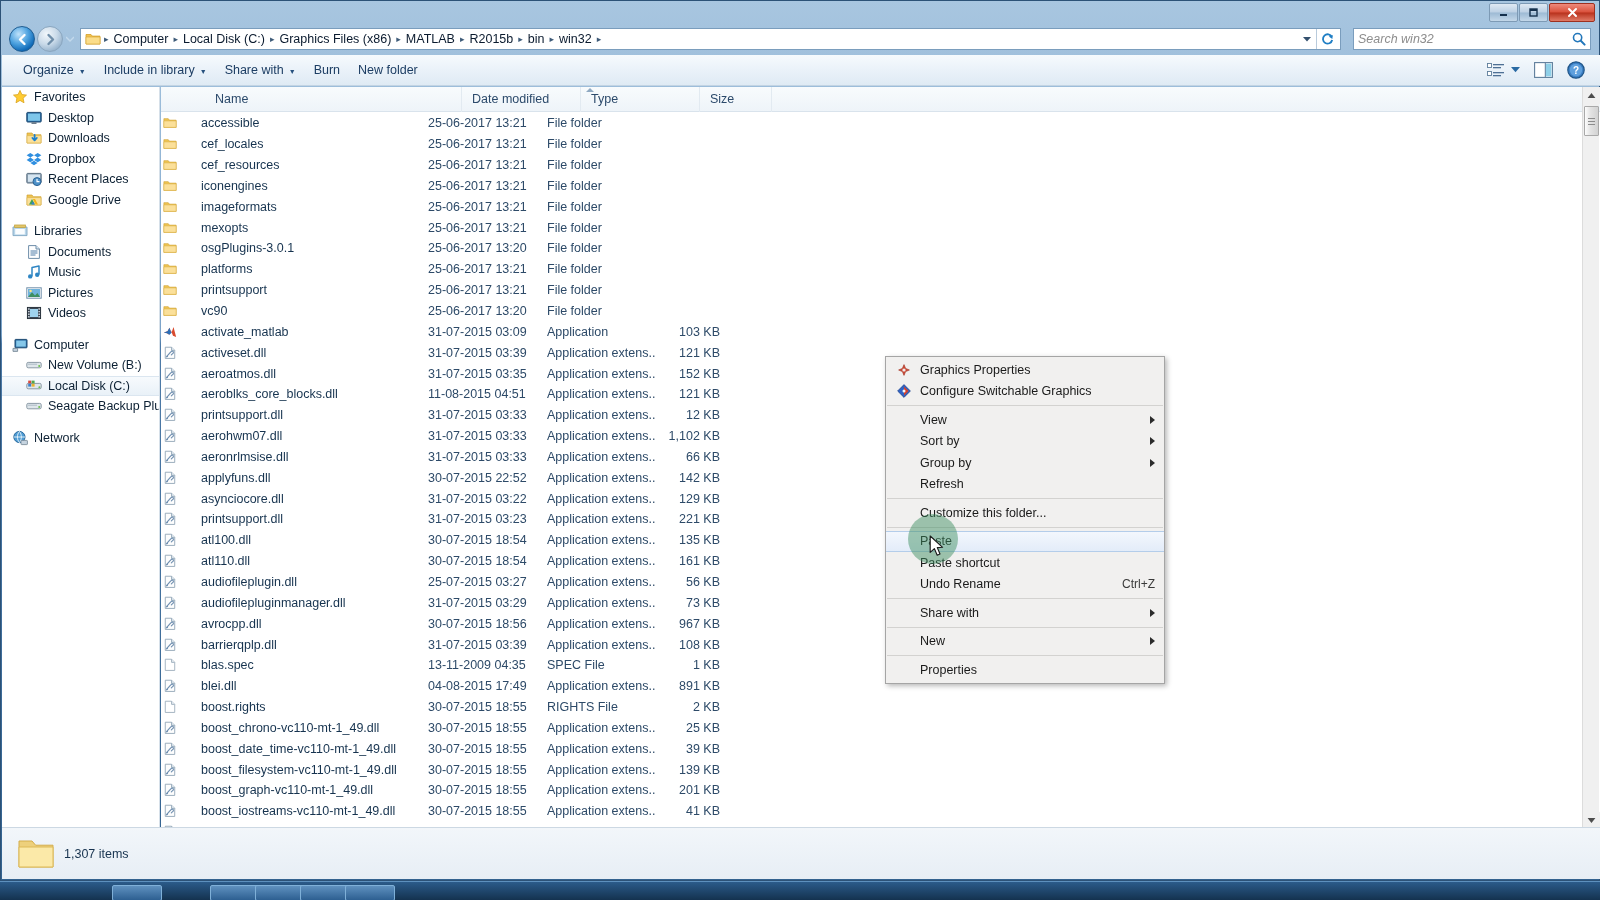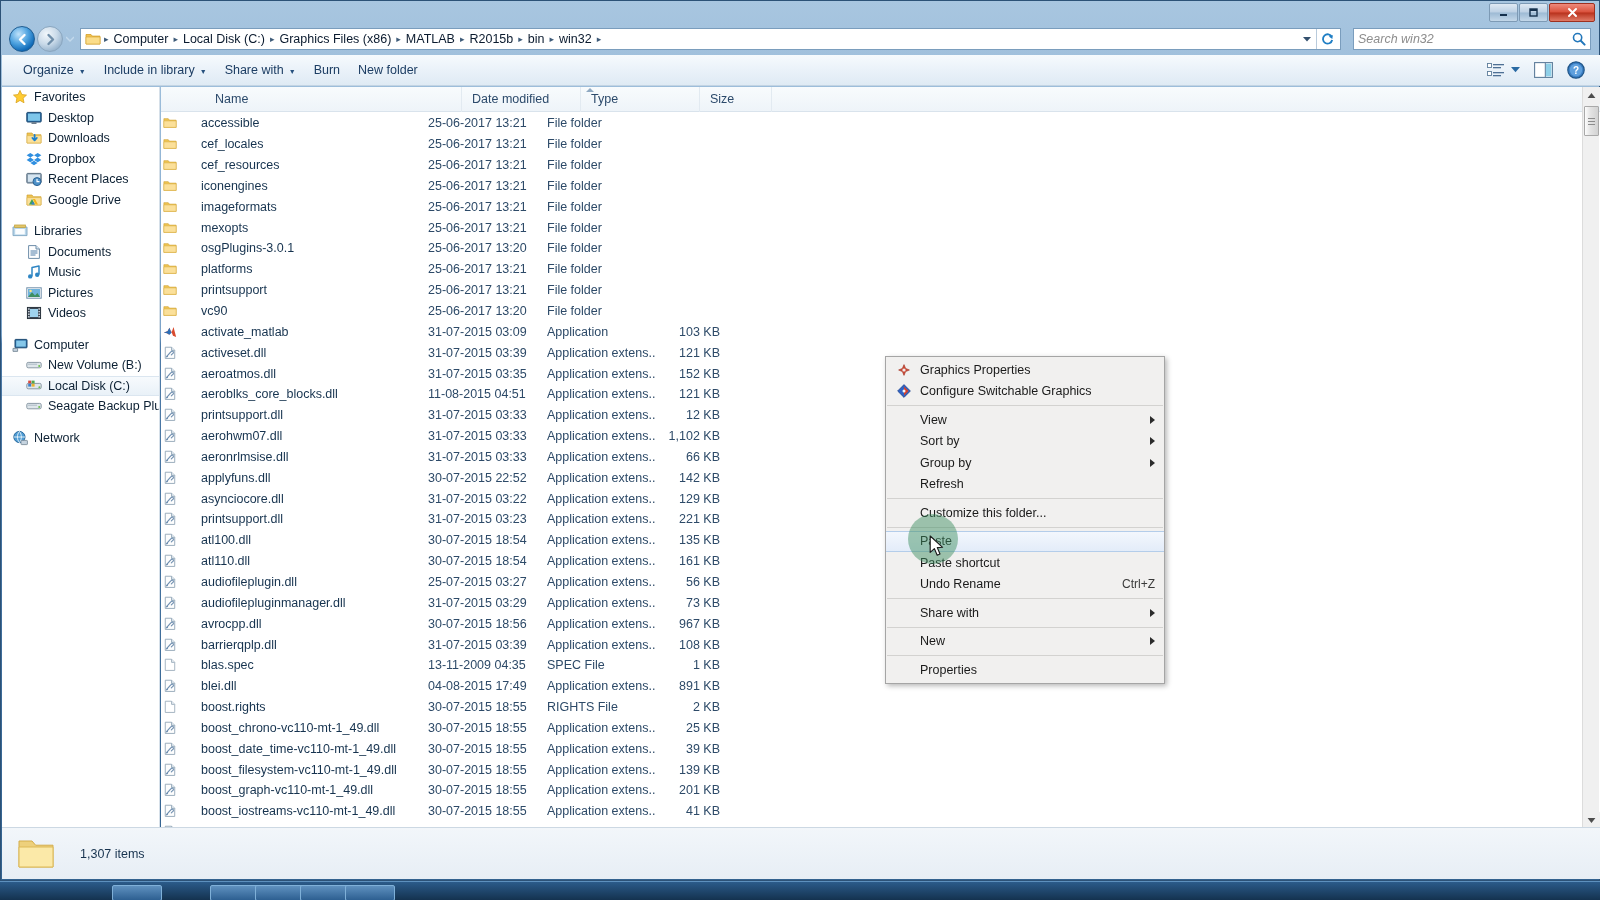--- a/index.html
+++ b/index.html
@@ -168,21 +168,21 @@
   }
   .grip { width: 7px; }
   .grip i { display: block; height: 1px; background: #8c8c8c; margin: 2px 0; }
 
   
   #statusbar {
     position: absolute; left: 1px; bottom: 1px; width: 1598px; height: 52px;
     background: linear-gradient(to bottom, #f2f6fa 0%, #e7eef5 100%);
     border-top: 1px solid #ccd8e3; display: flex; align-items: center; padding-left: 14px;
   }
-  #statustext { margin-left: 24px; color: #17334f; font-size: 12.5px; }
+  #statustext { margin-left: 8px; color: #17334f; font-size: 12.5px; }
 
   
   #ctxmenu {
     position: absolute; left: 884px; top: 355px; width: 280px;
     background: #f1f0ef; border: 1px solid #a5a5a5;
     box-shadow: 2px 2px 5px rgba(0,0,0,0.28);
     padding: 2px 0;
   }
   .mi {
     height: 21.5px; display: flex; align-items: center;

